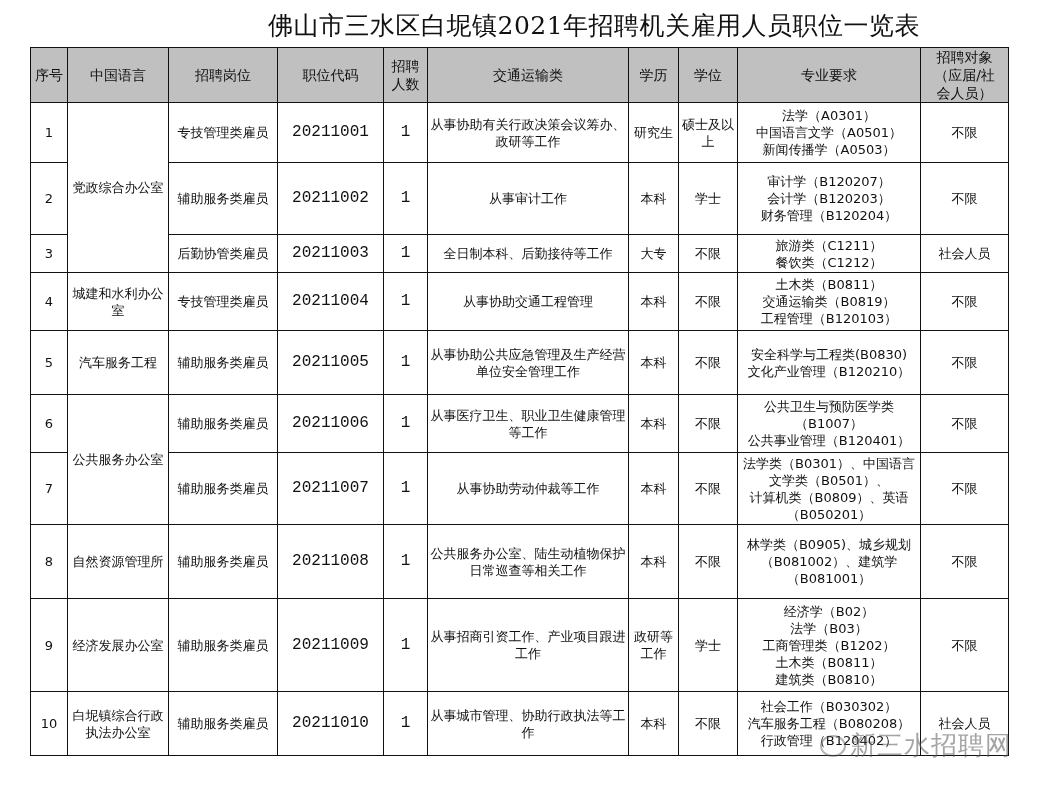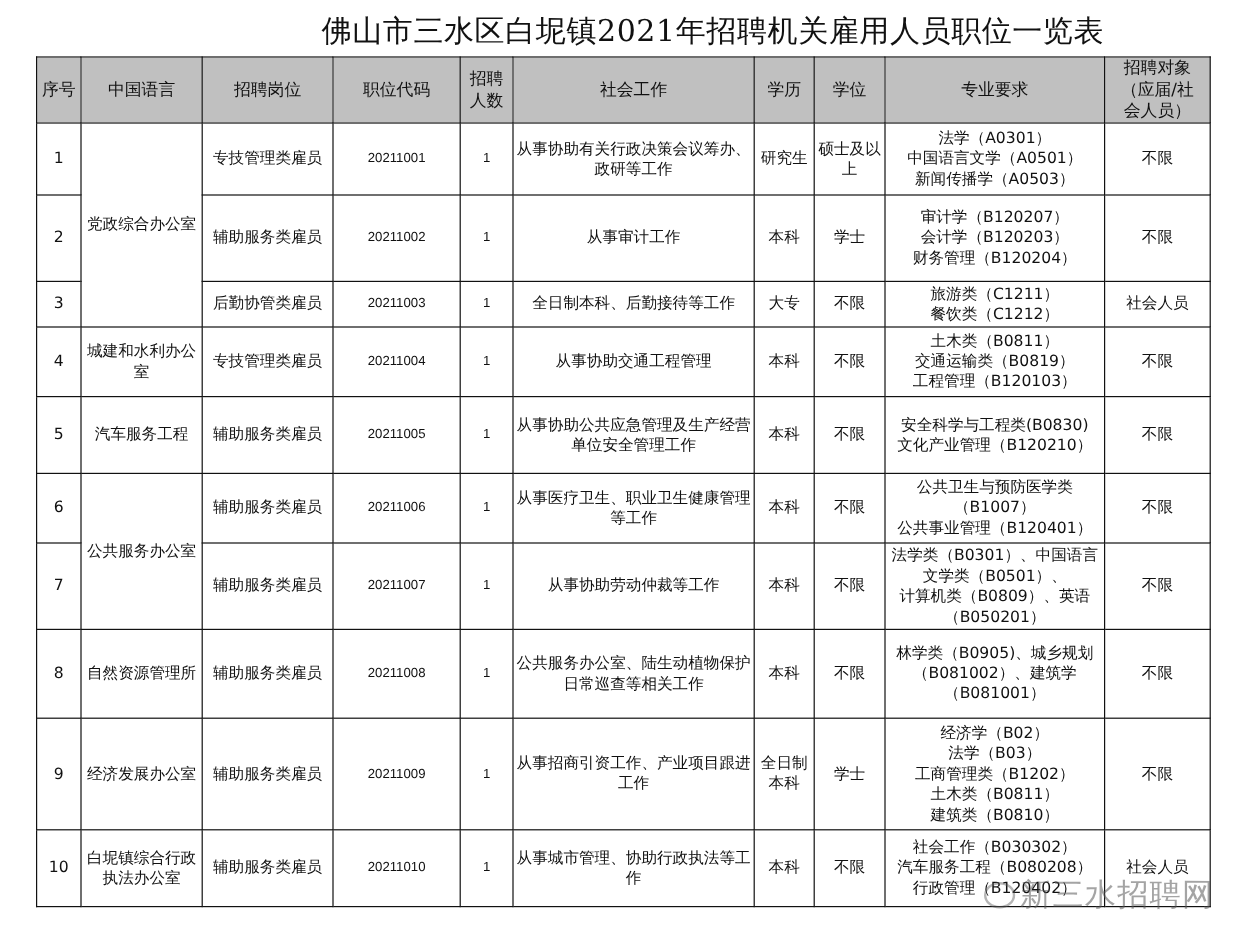--- a/index.html
+++ b/index.html
@@ -8,21 +8,21 @@
   .title { position: absolute; left: 0; top: 6px; width: 1050px; height: 40px;
            font-family: "DejaVu Serif", "Liberation Serif", serif; font-size: 25px;
            text-align: left; padding-left: 268px; box-sizing: border-box; line-height: 40px;
            letter-spacing: 0.5px; color: #111; }
   table.grid { position: absolute; left: 30px; top: 47px; border-collapse: collapse;
                table-layout: fixed; width: 979px; font-size: 13px; }
   table.grid td, table.grid th { border: 1.5px solid #111; padding: 0 2px; vertical-align: middle;
                text-align: center; line-height: 17px; font-weight: normal; overflow: hidden; }
   table.grid thead th { background: #c0c0c0; font-size: 14px; line-height: 18px; height: 54px; }
   .left { text-align: left; }
-  .mono { font-family: Liberation Sans, sans-serif; font-size: 11px; }
+  .mono { font-family: Liberation Mono, monospace; font-size: 16px; }
   .major div { white-space: nowrap; }
   .watermark { position: absolute; left: 820px; top: 728px; font-size: 26px; color: rgba(90,90,90,0.55);
                font-family: "DejaVu Sans", sans-serif; white-space: nowrap; letter-spacing: 1px; }
   .watermark .wx-icon { display: inline-block; width: 22px; height: 18px; border: 2px solid rgba(90,90,90,0.45);
                border-radius: 50%; vertical-align: -3px; margin-right: 4px; }
 </style>
 </head>
 <body>
 
 <div class="title">佛山市三水区白坭镇2021年招聘机关雇用人员职位一览表</div>
@@ -43,21 +43,21 @@
   <thead>
     <tr>
       <th>序号</th>
       <th>中国语言</th>
       <th>招聘岗位</th>
       <th>职位代码</th>
       <th>
           <div>招聘</div>
           <div>人数</div>
         </th>
-      <th>社会工作</th>
+      <th>交通运输类</th>
       <th>学历</th>
       <th>学位</th>
       <th>专业要求</th>
       <th>
           <div>招聘对象</div>
           <div>（应届/社</div>
           <div>会人员）</div>
         </th>
     </tr>
   </thead>
@@ -195,21 +195,21 @@
       <td>不限</td>
     </tr>
 
     <tr style="height:93px">
       <td>9</td>
       <td>经济发展办公室</td>
       <td>辅助服务类雇员</td>
       <td class="mono">20211009</td>
       <td class="mono">1</td>
       <td>从事招商引资工作、产业项目跟进工作</td>
-      <td>全日制本科</td>
+      <td>政研等工作</td>
       <td>学士</td>
       <td class="left major">
         <div>经济学（B02）</div>
         <div>法学（B03）</div>
         <div>工商管理类（B1202）</div>
         <div>土木类（B0811）</div>
         <div>建筑类（B0810）</div>
       </td>
       <td>不限</td>
     </tr>

